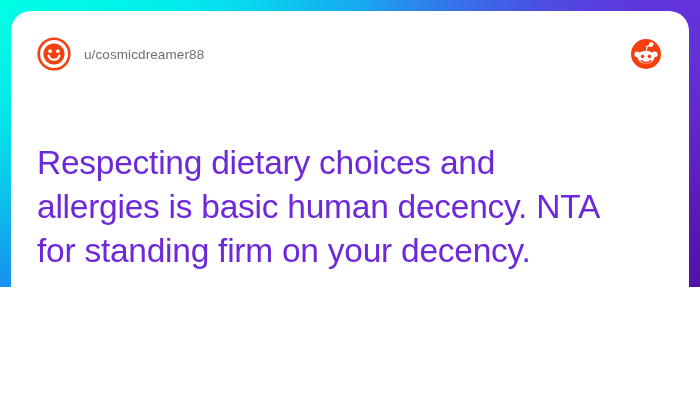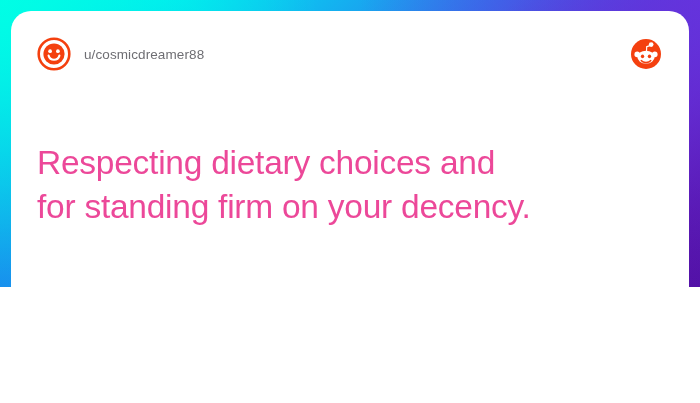--- a/index.html
+++ b/index.html
@@ -95,21 +95,21 @@
   }
 
   #body-text {
     position: absolute;
     left: 26px;
     right: 30px;
     top: 130px;
     font-size: 33.5px;
     line-height: 44px;
     letter-spacing: -0.25px;
-    color: #ec4899;
+    color: #6d28d9;
     font-weight: 400;
   }
   #body-text .ln {
     display: block;
     white-space: nowrap;
   }
 </style>
 </head>
 <body>
 
@@ -144,17 +144,18 @@
         <g fill="#f4400f">
           <ellipse cx="12.3" cy="18.4" rx="1.75" ry="2"></ellipse>
           <ellipse cx="19.7" cy="18.4" rx="1.75" ry="2"></ellipse>
           <path d="M11.1 22.2 a6.6 6.6 0 0 0 9.8 0 l1.25 1.0 a8.2 8.2 0 0 1 -12.3 0 Z"></path>
         </g>
       </svg>
     </div>
 
     <div id="body-text">
       <span class="ln">Respecting dietary choices and</span>
+      <span class="ln">allergies is basic human decency. NTA</span>
       <span class="ln">for standing firm on your decency.</span>
     </div>
 
   </div>
 </div>
 
 </body></html>

